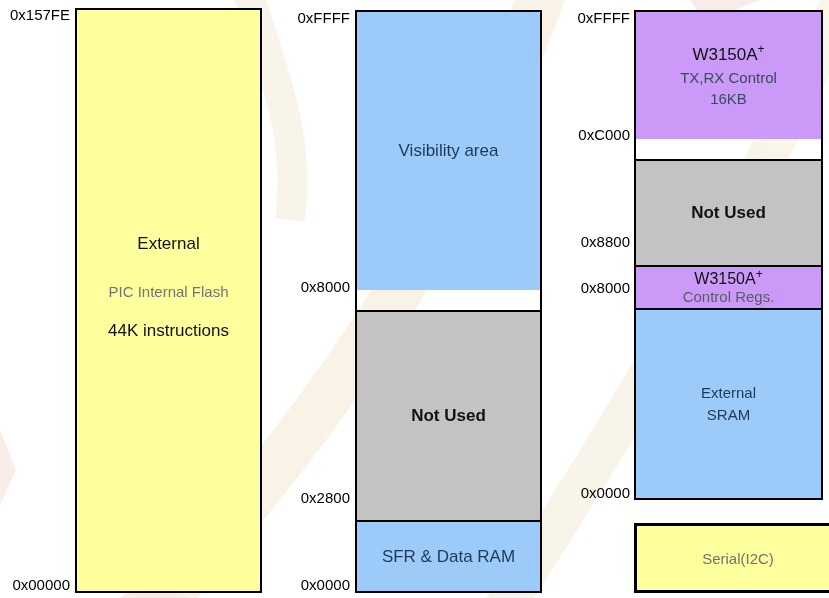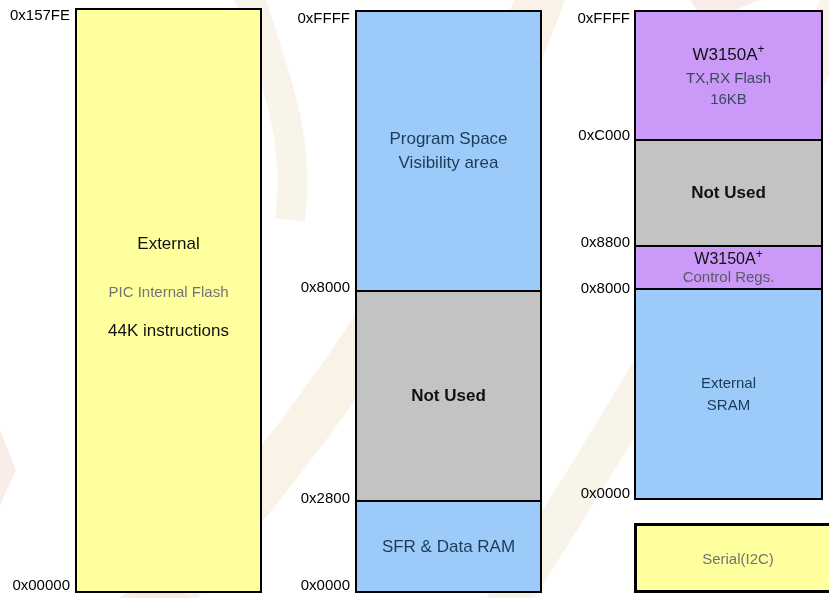--- a/index.html
+++ b/index.html
@@ -26,21 +26,21 @@
   }
   .seg{
     box-sizing:border-box;flex:none;
     display:flex;flex-direction:column;
     align-items:center;justify-content:center;
     text-align:center;
   }
   .seg + .seg{border-top:2px solid #000;}
   .c-yellow{background:#FFFF9E;}
   .c-blue{background:#9CCBFA;}
-  .c-gray{background:#C3C3C3;}
+  .c-gray{background:#C3C3C3;margin-top:20px;}
   .c-purple{background:#CB9AF8;}
   .t-navy{color:#1c3a57;}
   .t-gray{color:#737373;}
   .t-dgray{color:#39495c;}
   .t-black{color:#111111;}
   .fs17{font-size:17px;line-height:24px;}
   .fs15{font-size:15px;line-height:21px;}
   .fs19{font-size:15px;line-height:24px;}
   .bold{font-weight:bold;}
   .sup{font-size:12px;vertical-align:super;line-height:0;}
@@ -81,35 +81,34 @@
   <div class="addr rightcol" style="top:485px">0x0000</div>
 
   <div class="col c-yellow" style="left:75px;top:8px;width:187px;height:585px;position:absolute">
     <div class="absline fs17 t-black" style="top:222px">External</div>
     <div class="absline fs15 t-gray" style="top:271px">PIC Internal Flash</div>
     <div class="absline fs17 t-black" style="top:309px">44K instructions</div>
   </div>
 
   <div class="col" style="left:355px;top:10px;width:187px;height:583px">
     <div class="seg c-blue" style="height:278px">
-      <div class="fs17 t-navy">Program Space</div>
       <div class="fs17 t-navy">Visibility area</div>
     </div>
     <div class="seg c-gray" style="height:210px">
       <div class="fs17 bold t-black">Not Used</div>
     </div>
     <div class="seg c-blue" style="flex:1">
       <div class="fs17 t-navy">SFR &amp; Data RAM</div>
     </div>
   </div>
 
   <div class="col" style="left:634px;top:10px;width:189px;height:490px">
     <div class="seg c-purple" style="height:127px">
       <div class="fs17 t-black"><span>W3150A</span><span class="sup">+</span></div>
-      <div class="fs15 t-dgray">TX,RX Flash</div>
+      <div class="fs15 t-dgray">TX,RX Control</div>
       <div class="fs15 t-dgray">16KB</div>
     </div>
     <div class="seg c-gray" style="height:106px">
       <div class="fs17 bold t-black">Not Used</div>
     </div>
     <div class="seg c-purple" style="height:43px">
       <div class="t-black" style="font-size:16px;line-height:19px"><span>W3150A</span><span class="sup">+</span></div>
       <div style="font-size:15px;line-height:18px;color:#5a5a66">Control Regs.</div>
     </div>
     <div class="seg c-blue" style="flex:1">

